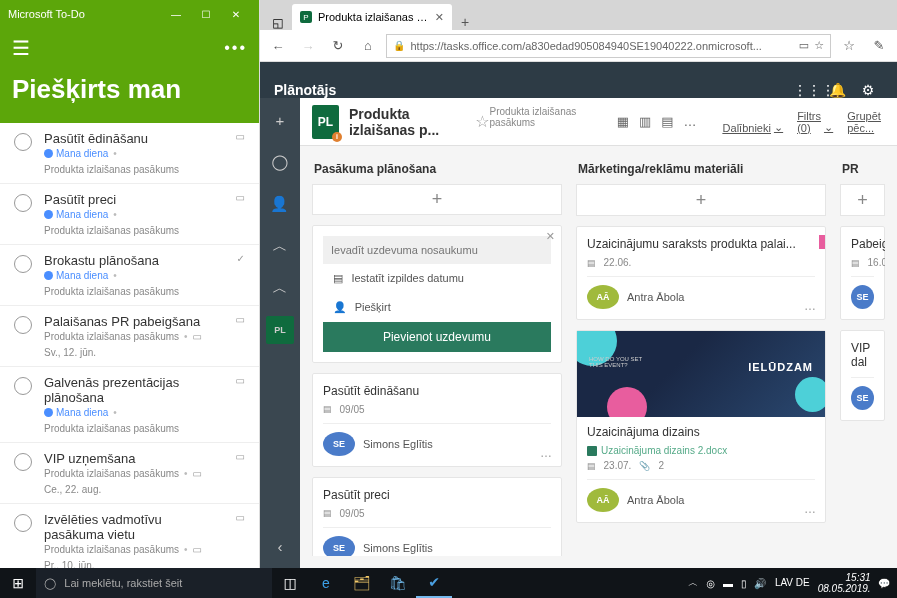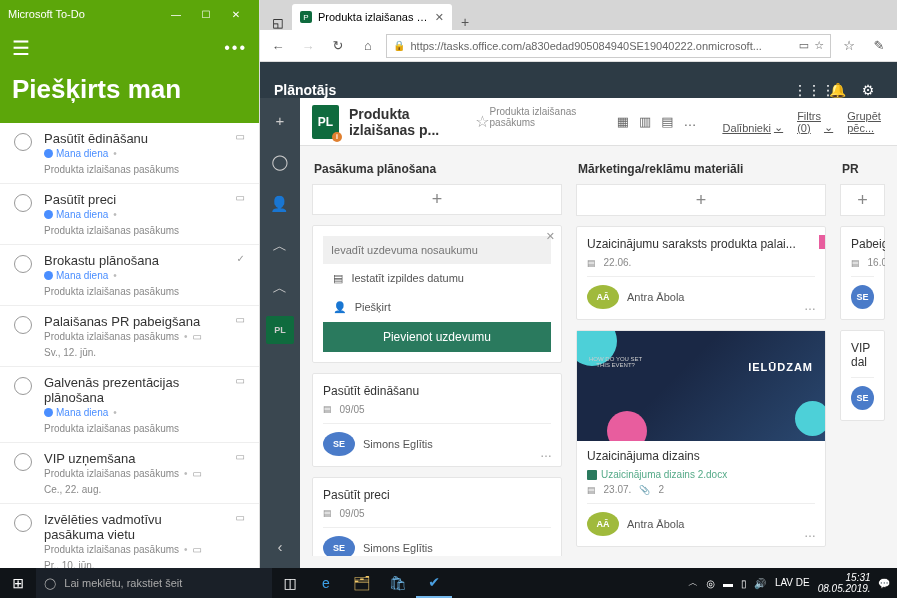--- a/index.html
+++ b/index.html
@@ -78,21 +78,21 @@
 .card-x { position: absolute; right: 6px; top: 4px; color: #999; font-size: 11px; cursor: pointer; }
 .assignee-row { display: flex; align-items: center; gap: 8px; margin-top: 8px; padding-top: 8px; border-top: 1px solid #eee; }
 .avatar { width: 32px; height: 24px; border-radius: 50%; display: flex; align-items: center; justify-content: center; font-size: 9px; font-weight: 600; color: #fff; }
 .avatar.se { background: #4a7bc9; }
 .avatar.aa { background: #a0ba3c; }
 .assignee-name { font-size: 11px; color: #555; }
 .new-task-card { background: #fff; border: 1px solid #e5e5e5; }
 .new-task-input { width: 100%; border: none; background: #f0f0f0; padding: 8px; font-size: 11px; color: #888; outline: none; }
 .new-task-row { padding: 8px 10px; font-size: 11px; color: #555; display: flex; align-items: center; gap: 8px; cursor: pointer; }
 .add-task-btn { background: #2a7a5e; color: #fff; text-align: center; padding: 8px; font-size: 12px; cursor: pointer; }
-.card-image { height: 110px; background: linear-gradient(135deg, #1a2845 40%, #2a4870 100%); position: relative; margin: -10px -10px 8px -10px; overflow: hidden; text-align: center; }
+.card-image { height: 86px; background: linear-gradient(135deg, #1a2845 40%, #2a4870 100%); position: relative; margin: -10px -10px 8px -10px; overflow: hidden; }
 .card-image .blob1 { position: absolute; width: 50px; height: 50px; background: #4dd0d8; border-radius: 50%; top: -15px; left: -10px; }
 .card-image .blob2 { position: absolute; width: 40px; height: 40px; background: #e85d9e; border-radius: 50%; bottom: -10px; left: 30px; }
 .card-image .blob3 { position: absolute; width: 35px; height: 35px; background: #4dd0d8; border-radius: 50%; bottom: 5px; right: -5px; }
 .invite-txt { position: absolute; right: 12px; top: 30px; color: #fff; font-size: 11px; font-weight: 700; letter-spacing: 1px; }
 .invite-sub { position: absolute; left: 12px; top: 25px; color: #ccc; font-size: 6px; }
 .color-tag { position: absolute; right: 0; top: 8px; width: 6px; height: 14px; background: #e85d9e; }
 .card-attach { font-size: 10px; color: #5a8; display: flex; align-items: center; gap: 4px; margin-top: 4px; }
 .attach-icon { width: 10px; height: 10px; background: #2a7a5e; border-radius: 1px; }
 .card-file-row { font-size: 10px; color: #888; display: flex; align-items: center; gap: 8px; margin-top: 4px;}
 .card-file-row .icon-small { font-size: 9px; }

